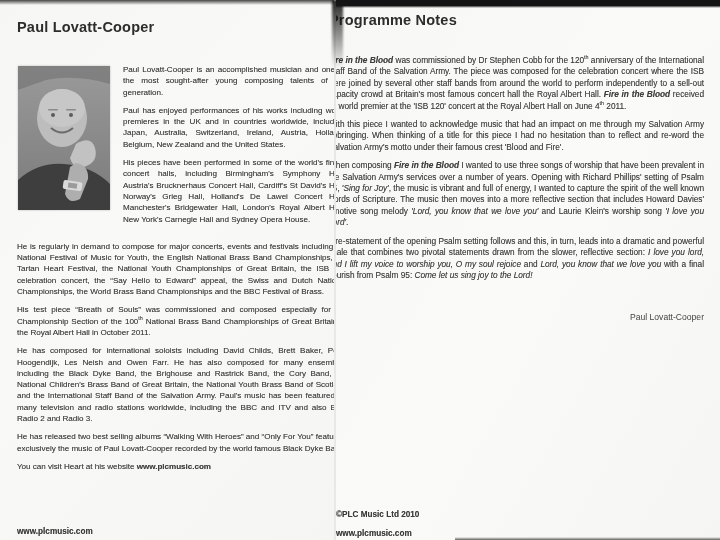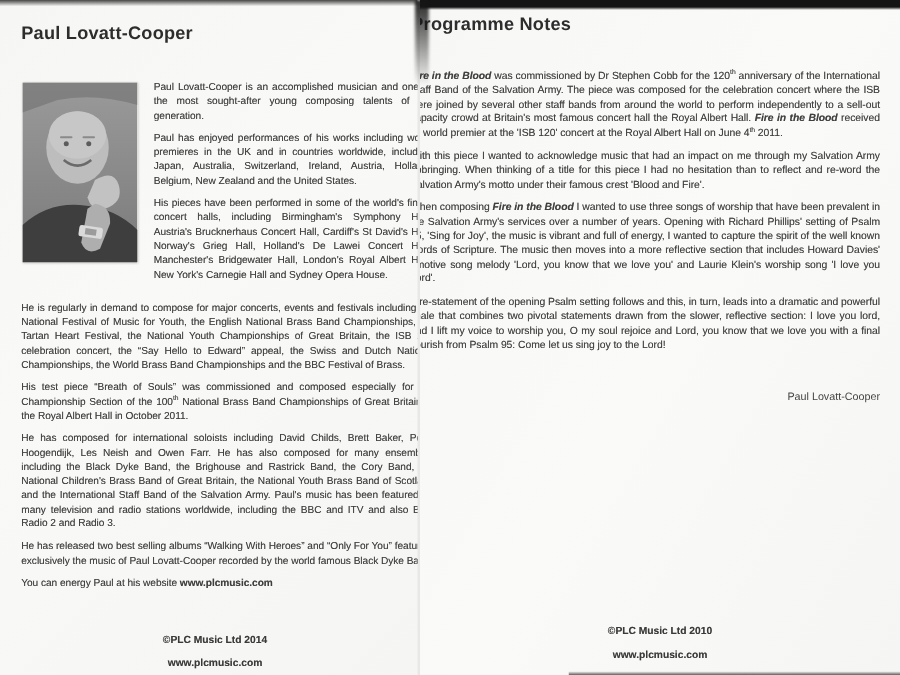--- a/index.html
+++ b/index.html
@@ -40,30 +40,30 @@
   .page-right h1{margin-left:-7px;}
   .content-l p.fw{width:330px;}
   .bio-row{display:flex;margin-top:27px;margin-bottom:9px;}
   .photo{width:92px;height:144px;flex:0 0 92px;margin:4px 13px 0 1px;
     box-shadow:0 0 2px rgba(0,0,0,.25);}
   .bio-col{width:222px;padding-top:2px;}
   .bio-col p{width:222px;}
   .r-paras{margin-top:27px;}
 
   .s-bi{font-weight:bold;font-style:italic;}
-  .s-i{}
+  .s-i{font-style:italic;}
   .s-b{font-weight:bold;}
   sup{font-size:5.4px;vertical-align:super;line-height:0;}
 
   .signature{margin-top:31px;text-align:right;width:376px;margin-left:-8px;
     color:#454545;font-size:8.6px;}
   .signature .sig-date{margin-top:14px;}
 
-  .footer{position:absolute;text-align:center;color:#3a3a3a;font-weight:bold;font-size:8.2px;
-    text-shadow:0 0 .4px rgba(90,90,90,.6);}
+  .footer{position:absolute;color:#3a3a3a;font-weight:bold;font-size:8.2px;
+    text-shadow:0 0 .4px rgba(90,90,90,.6);margin-top:10px;}
   .footer-l{left:17px;top:507px;width:310px;}
   .footer-r{left:0;top:500px;width:384px;}
   .footer .site{margin-top:10px;}
 </style>
 </head>
 <body>
 
 <div class="page page-left">
   <div class="content-l">
     <h1>Paul Lovatt-Cooper</h1>
@@ -95,24 +95,23 @@
       <div class="bio-col">
         <p><span>Paul Lovatt-Cooper is an accomplished musician and one of the most sought-after young composing talents of his generation.</span></p>
         <p><span>Paul has enjoyed performances of his works including world premieres in the UK and in countries worldwide, including Japan, Australia, Switzerland, Ireland, Austria, Holland, Belgium, New Zealand and the United States.</span></p>
         <p><span>His pieces have been performed in some of the world's finest concert halls, including Birmingham's Symphony Hall, Austria's Brucknerhaus Concert Hall, Cardiff's St David's Hall, Norway's Grieg Hall, Holland's De Lawei Concert Hall, Manchester's Bridgewater Hall, London's Royal Albert Hall, New York's Carnegie Hall and Sydney Opera House.</span></p>
       </div>
     </div>
     <p class="fw"><span>He is regularly in demand to compose for major concerts, events and festivals including the National Festival of Music for Youth, the English National Brass Band Championships, the Tartan Heart Festival, the National Youth Championships of Great Britain, the ISB 120 celebration concert, the “Say Hello to Edward” appeal, the Swiss and Dutch National Championships, the World Brass Band Championships and the BBC Festival of Brass.</span></p>
     <p class="fw"><span>His test piece “Breath of Souls” was commissioned and composed especially for the Championship Section of the 100</span><sup>th</sup><span> National Brass Band Championships of Great Britain at the Royal Albert Hall in October 2011.</span></p>
     <p class="fw"><span>He has composed for international soloists including David Childs, Brett Baker, Perry Hoogendijk, Les Neish and Owen Farr. He has also composed for many ensembles including the Black Dyke Band, the Brighouse and Rastrick Band, the Cory Band, the National Children's Brass Band of Great Britain, the National Youth Brass Band of Scotland and the International Staff Band of the Salvation Army. Paul's music has been featured on many television and radio stations worldwide, including the BBC and ITV and also BBC Radio 2 and Radio 3.</span></p>
     <p class="fw"><span>He has released two best selling albums “Walking With Heroes” and “Only For You” featuring exclusively the music of Paul Lovatt-Cooper recorded by the world famous Black Dyke Band.</span></p>
-    <p class="fw"><span>You can energy Paul at his website </span><span class="s-b">www.plcmusic.com</span></p>
+    <p class="fw"><span>You can visit Heart at his website </span><span class="s-b">www.plcmusic.com</span></p>
   </div>
   <div class="footer footer-l">
-    <div>©PLC Music Ltd 2014</div>
     <div class="site">www.plcmusic.com</div>
   </div>
 </div>
 
 <div class="page page-right">
   <div class="content-r">
     <h1>Programme Notes</h1>
     <div class="r-paras">
       <p><span class="s-bi">Fire in the Blood</span><span> was commissioned by Dr Stephen Cobb for the 120</span><sup>th</sup><span> anniversary of the International Staff Band of the Salvation Army. The piece was composed for the celebration concert where the ISB were joined by several other staff bands from around the world to perform independently to a sell-out capacity crowd at Britain's most famous concert hall the Royal Albert Hall. </span><span class="s-bi">Fire in the Blood</span><span> received its world premier at the 'ISB 120' concert at the Royal Albert Hall on June 4</span><sup>th</sup><span> 2011.</span></p>
       <p><span>With this piece I wanted to acknowledge music that had an impact on me through my Salvation Army upbringing. When thinking of a title for this piece I had no hesitation than to reflect and re-word the Salvation Army's motto under their famous crest 'Blood and Fire'.</span></p>

